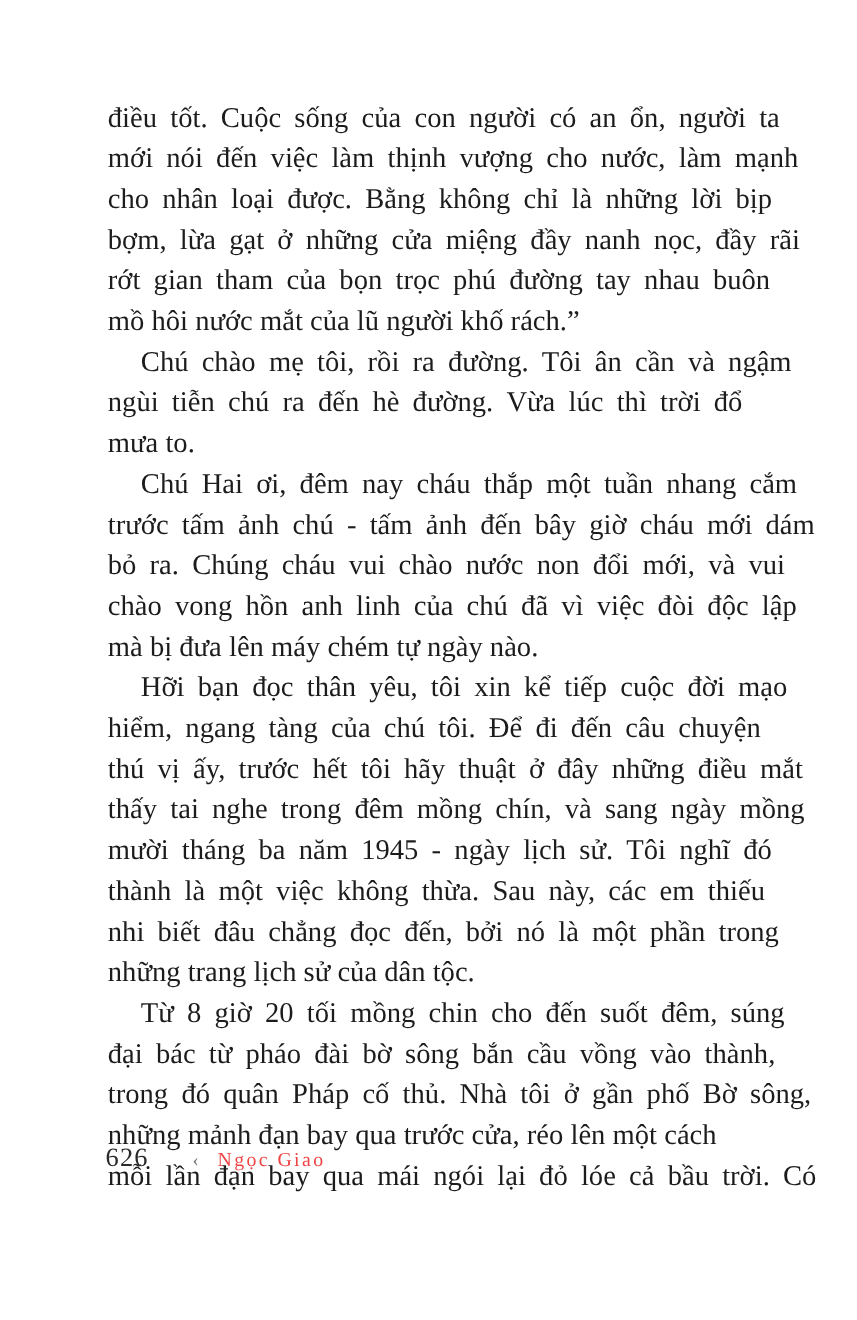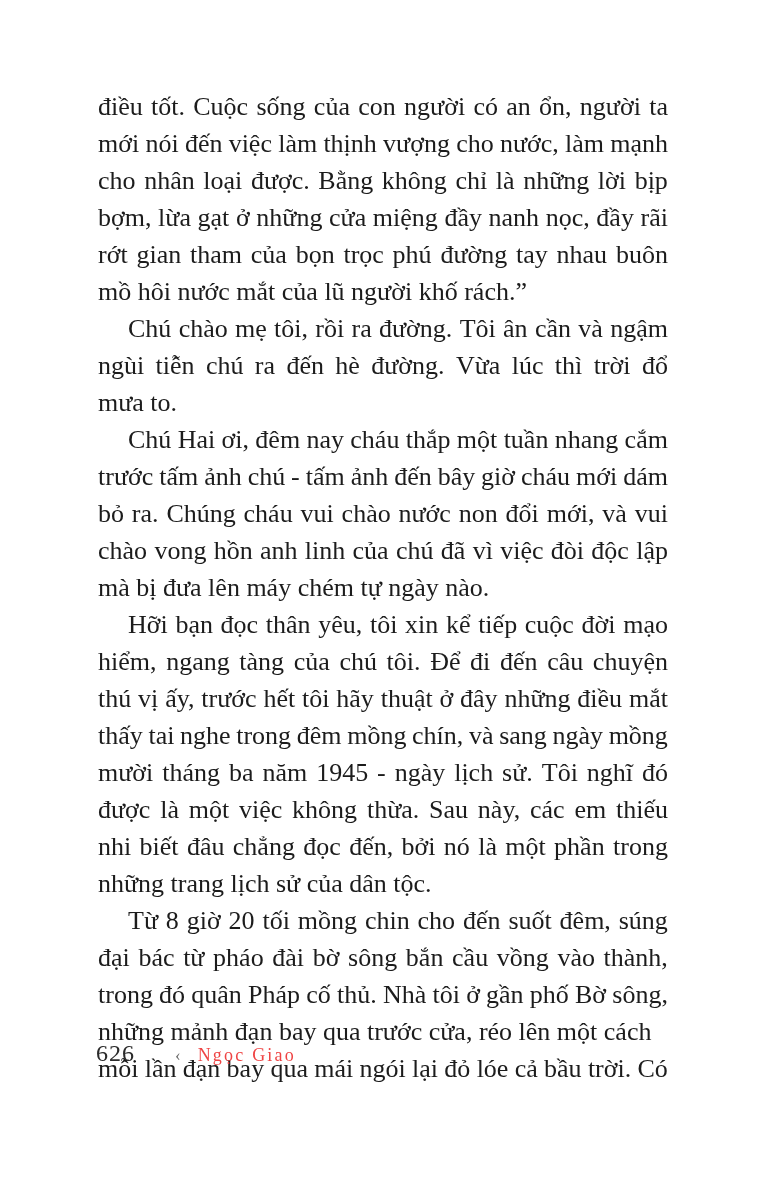--- a/index.html
+++ b/index.html
@@ -25,20 +25,21 @@
     position: absolute;
     left: 98px;
     top: 88px;
     width: 570px;
     font-size: 26px;
     line-height: 37px;
   }
   .line {
     height: 37px;
     white-space: nowrap;
+    gap: 12px;
   }
   
   .line.fill {
     display: flex;
     justify-content: space-between;
     align-items: baseline;
   }
   
   .line.last {
     display: block;
@@ -296,21 +297,21 @@
         <span>1945</span>
         <span>-</span>
         <span>ngày</span>
         <span>lịch</span>
         <span>sử.</span>
         <span>Tôi</span>
         <span>nghĩ</span>
         <span>đó</span>
       </div>
       <div class="line fill">
-        <span>được</span>
+        <span>thành</span>
         <span>là</span>
         <span>một</span>
         <span>việc</span>
         <span>không</span>
         <span>thừa.</span>
         <span>Sau</span>
         <span>này,</span>
         <span>các</span>
         <span>em</span>
         <span>thiếu</span>

